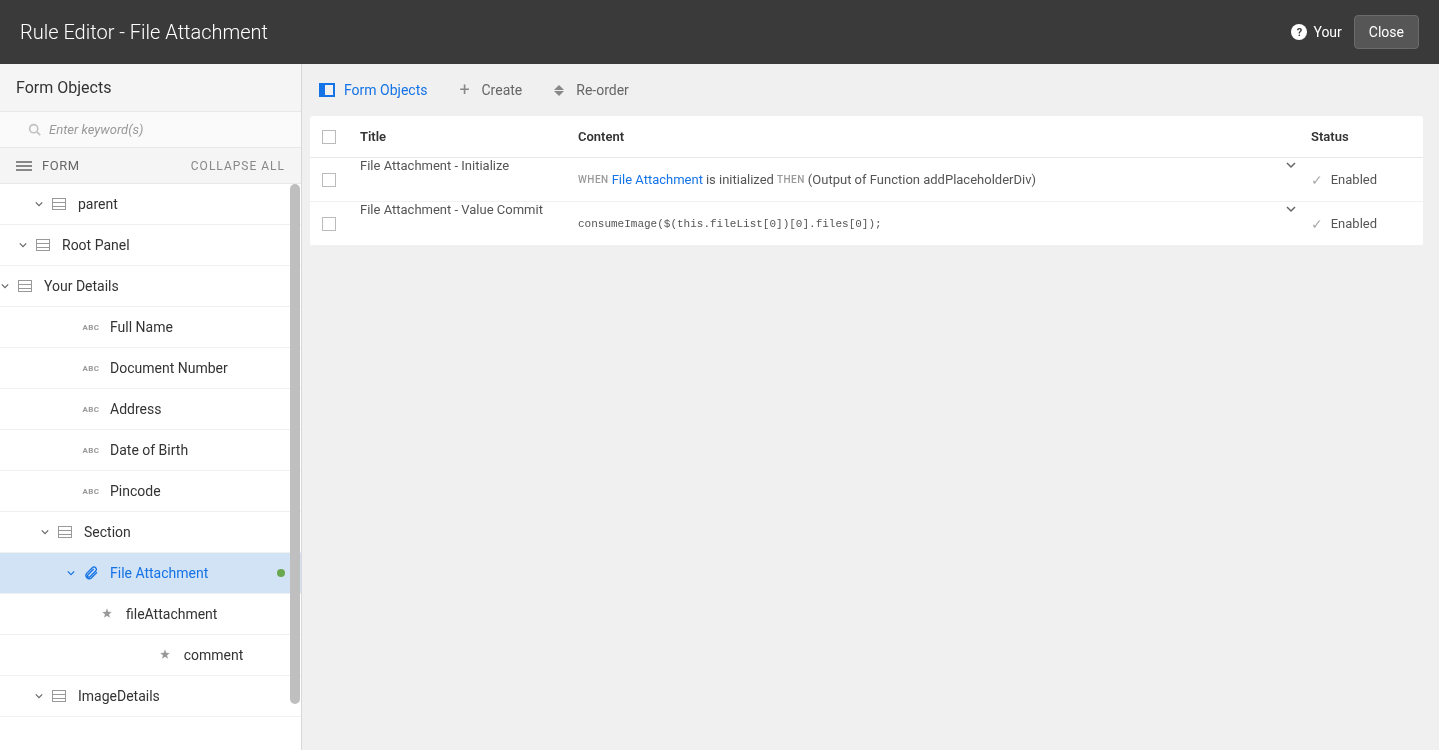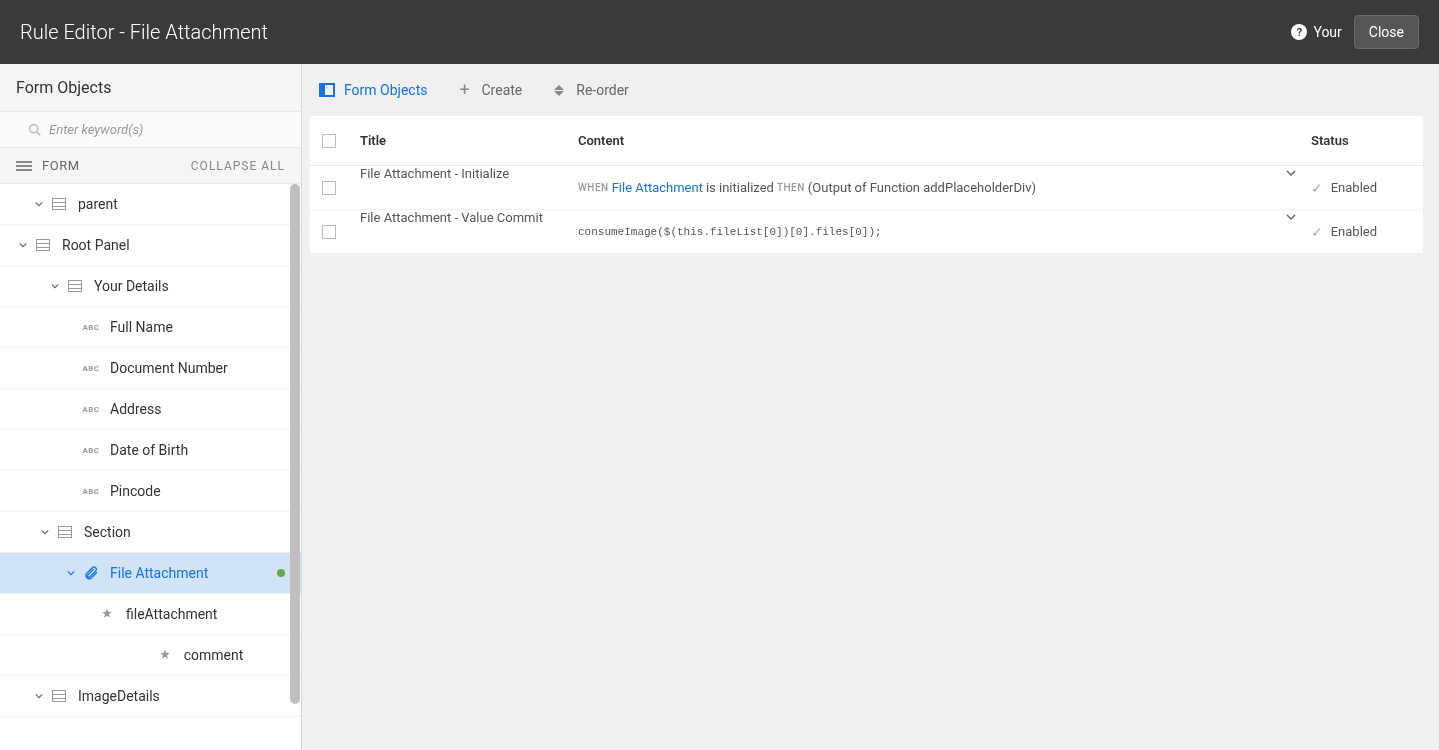--- a/index.html
+++ b/index.html
@@ -289,21 +289,21 @@
     }
     .rules-table {
       width: calc(100% - 16px);
       background: #fff;
       border-radius: 3px;
       overflow: hidden;
     }
     .table-header {
       display: flex;
       align-items: center;
-      height: 50px;
+      height: 42px;
       padding: 0 12px;
       font-size: 13px;
       font-weight: 600;
       color: #333;
       border-bottom: 1px solid #e8e8e8;
       justify-content: center;
     }
     .table-row {
       display: flex;
       height: 44px;
@@ -431,21 +431,21 @@
             <svg viewBox="0 0 10 10">
               <path d="M1 3 L5 7 L9 3" fill="none" stroke="#666" stroke-width="1.5"></path>
             </svg>
           </span>
         <span class="item-icon">
             <div class="panel-icon"></div>
           </span>
         <span>Root Panel</span>
       </div>
 
-      <div class="tree-item" style="padding-left: 50px;">
+      <div class="tree-item" style="">
         <span class="chevron">
             <svg viewBox="0 0 10 10">
               <path d="M1 3 L5 7 L9 3" fill="none" stroke="#666" stroke-width="1.5"></path>
             </svg>
           </span>
         <span class="item-icon">
             <div class="panel-icon"></div>
           </span>
         <span>Your Details</span>
       </div>

